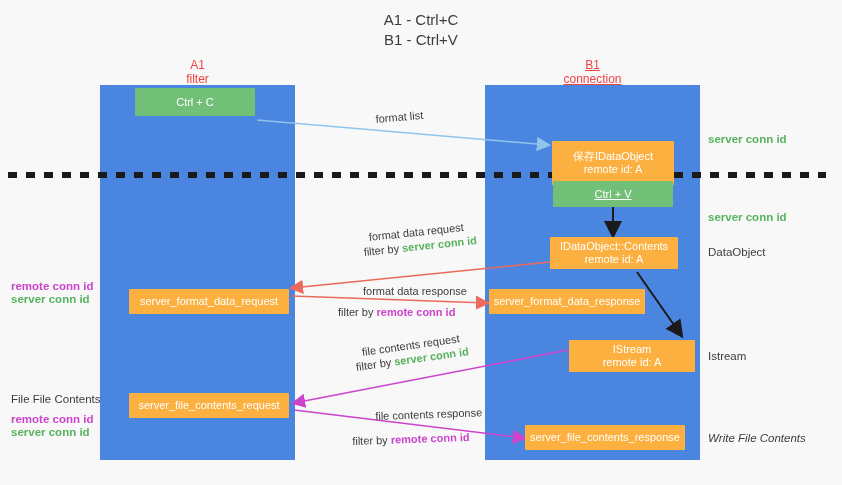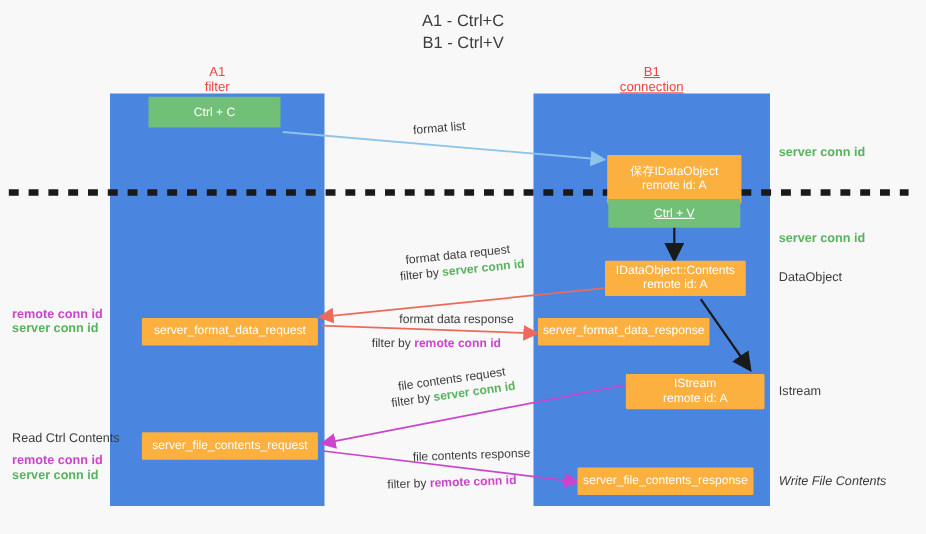--- a/index.html
+++ b/index.html
@@ -151,21 +151,21 @@
 
   <div class="sidelabel c-green" style="left:708px; top:132px;">server conn id</div>
   <div class="sidelabel c-green" style="left:708px; top:210px;">server conn id</div>
   <div class="sidelabel c-dark" style="left:708px; top:245px;">DataObject</div>
   <div class="sidelabel c-dark" style="left:708px; top:349px;">Istream</div>
   <div class="sidelabel c-dark" style="left:708px; top:431px;font-style:italic;">Write File Contents</div>
 
   <div class="sidelabel c-magenta" style="left:11px; top:279px;">remote conn id</div>
   <div class="sidelabel c-green" style="left:11px; top:292px;">server conn id</div>
 
-  <div class="sidelabel c-dark" style="left:11px; top:392px;">Read Ctrl Contents</div>
+  <div class="sidelabel c-dark" style="left:11px; top:392px;">File File Contents</div>
   <div class="sidelabel c-magenta" style="left:11px; top:412px;">remote conn id</div>
   <div class="sidelabel c-green" style="left:11px; top:425px;">server conn id</div>
 
   <div class="arrowlabel rot" style="left:375px; top:112px; transform: rotate(-5deg);">format list</div>
 
   <div class="arrowlabel rot" style="left:368px; top:230px; transform: rotate(-6deg);">format data request</div>
   <div class="arrowlabel rot" style="left:363px; top:245px; transform: rotate(-6deg);">
     <span>filter by</span>
     <span class="c-green">server conn id</span>
   </div>

